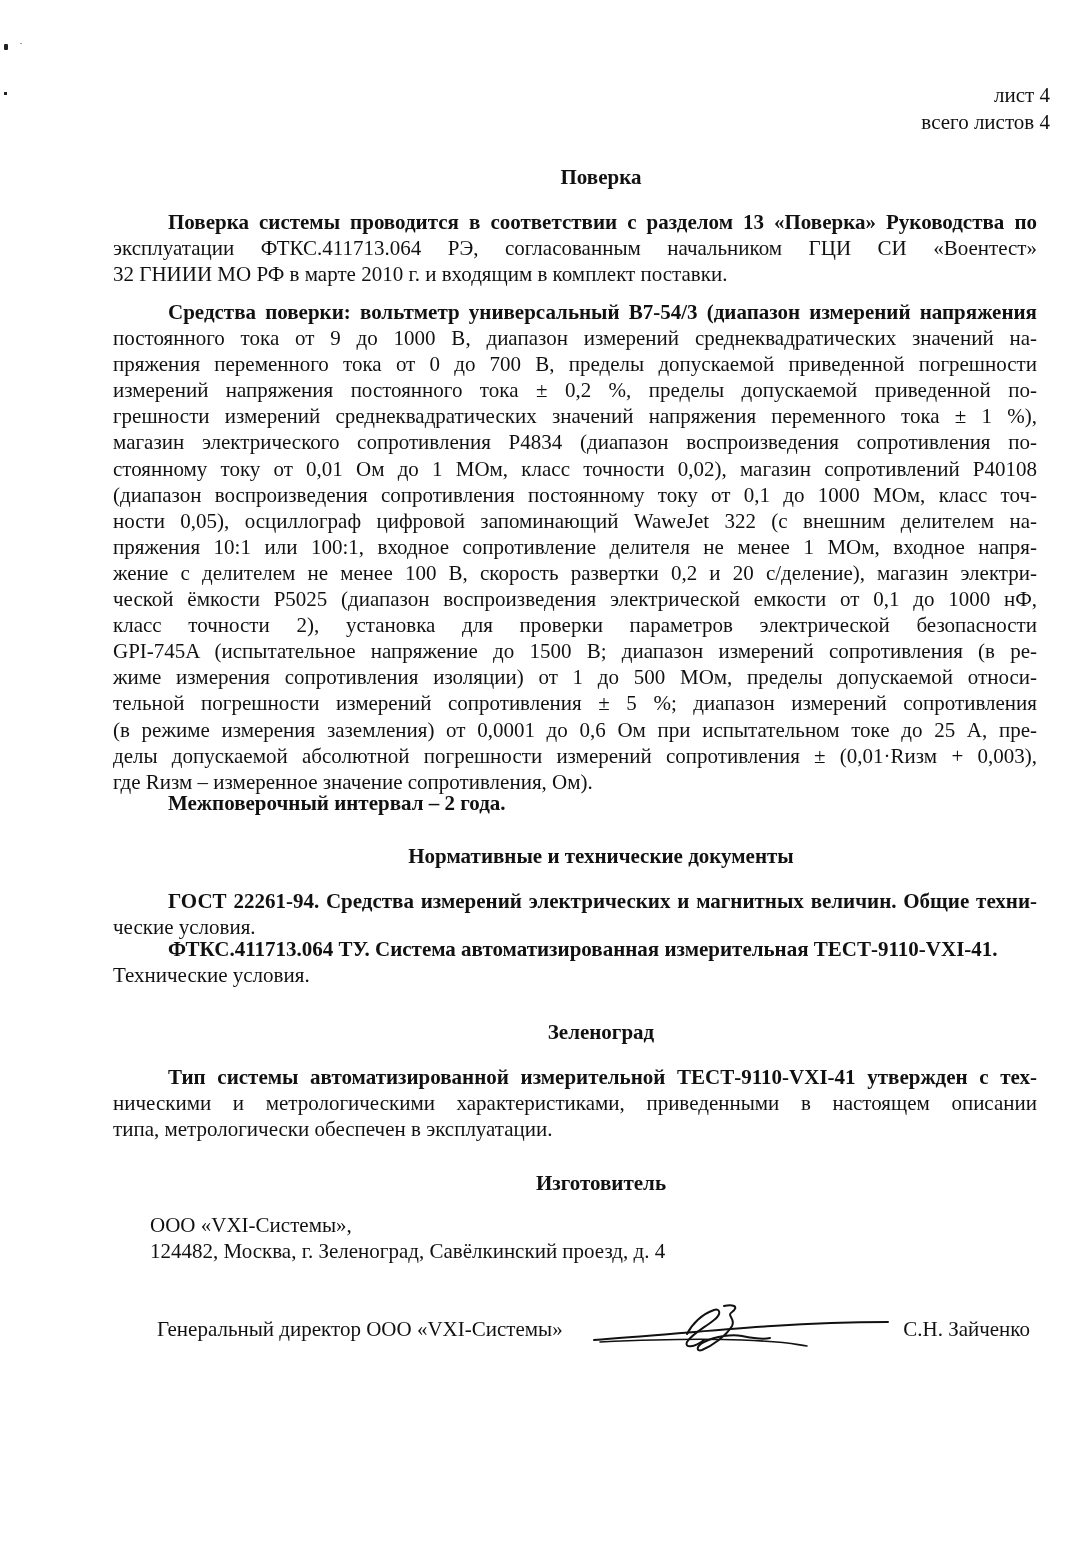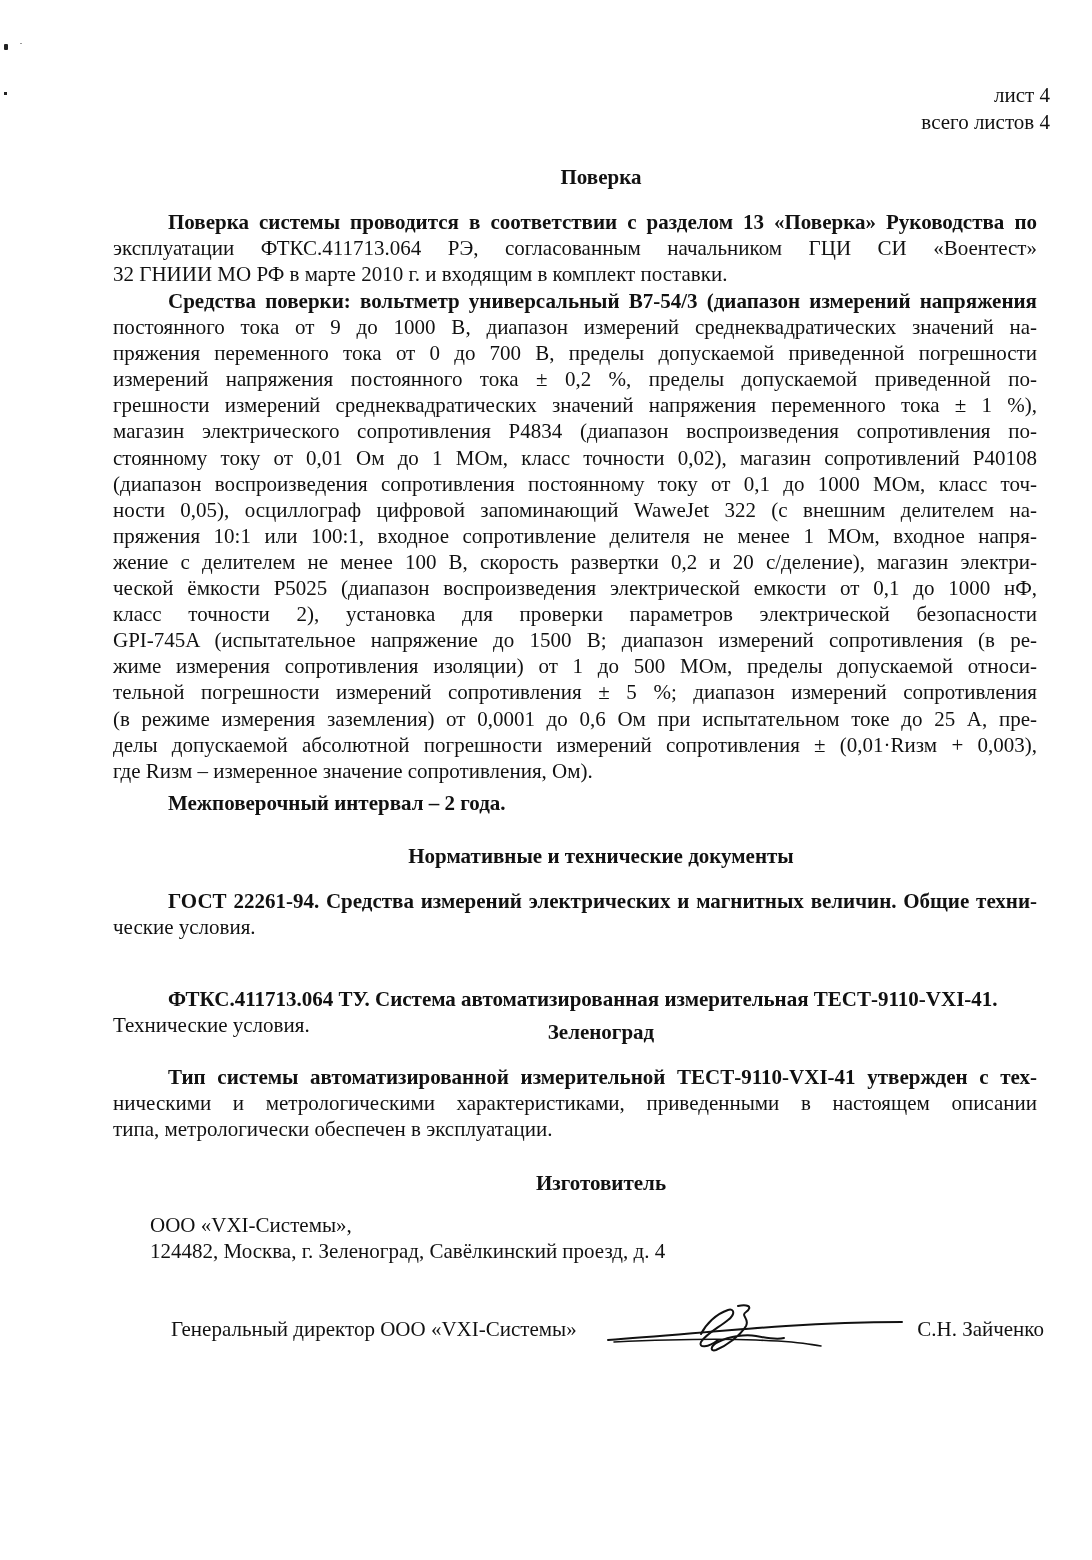--- a/index.html
+++ b/index.html
@@ -70,21 +70,21 @@
 
     .addr {
       position: absolute;
       left: 150px;
       font-size: 21px;
     }
     .addr .line { text-align: center; text-align-last: left; }
 
     .signature-row {
       position: absolute;
-      left: 168px;
+      left: 154px;
       top: 1296px;
       width: 880px;
       height: 40px;
       font-size: 21px;
     }
     .sig-title {
       position: absolute;
       left: 3px;
       top: 0;
       line-height: 26px;
@@ -118,21 +118,21 @@
   </div>
 
   <div class="heading" style="top:144px;">Поверка</div>
 
   <div class="para" style="top:189px;">
     <span class="line indent">Поверка системы проводится в соответствии с разделом 13 «Поверка» Руководства по</span>
     <span class="line">эксплуатации ФТКС.411713.064 РЭ, согласованным начальником ГЦИ СИ «Воентест»</span>
     <span class="line last">32 ГНИИИ МО РФ в марте 2010 г. и входящим в комплект поставки.</span>
   </div>
 
-  <div class="para" style="top:268px;">
+  <div class="para" style="top:279px;">
     <span class="line indent">Средства поверки: вольтметр универсальный В7-54/3 (диапазон измерений напряжения</span>
     <span class="line">постоянного тока от 9 до 1000 В, диапазон измерений среднеквадратических значений на-</span>
     <span class="line">пряжения переменного тока от 0 до 700 В, пределы допускаемой приведенной погрешности</span>
     <span class="line">измерений напряжения постоянного тока ± 0,2 %, пределы допускаемой приведенной по-</span>
     <span class="line">грешности измерений среднеквадратических значений напряжения переменного тока ± 1 %),</span>
     <span class="line">магазин электрического сопротивления Р4834 (диапазон воспроизведения сопротивления по-</span>
     <span class="line">стоянному току от 0,01 Ом до 1 МОм, класс точности 0,02), магазин сопротивлений Р40108</span>
     <span class="line">(диапазон воспроизведения сопротивления постоянному току от 0,1 до 1000 МОм, класс точ-</span>
     <span class="line">ности 0,05), осциллограф цифровой запоминающий WaweJet 322 (с внешним делителем на-</span>
     <span class="line">пряжения 10:1 или 100:1, входное сопротивление делителя не менее 1 МОм, входное напря-</span>
@@ -151,21 +151,21 @@
     <span class="line indent last">Межповерочный интервал – 2 года.</span>
   </div>
 
   <div class="heading" style="top:823px;">Нормативные и технические документы</div>
 
   <div class="para" style="top:868px;">
     <span class="line indent">ГОСТ 22261-94. Средства измерений электрических и магнитных величин. Общие техни-</span>
     <span class="line last">ческие условия.</span>
   </div>
 
-  <div class="para" style="top:966px;">
+  <div class="para" style="top:916px;">
     <span class="line indent last">ФТКС.411713.064 ТУ. Система автоматизированная измерительная ТЕСТ-9110-VXI-41.</span>
     <span class="line last">Технические условия.</span>
   </div>
 
   <div class="heading" style="top:999px;">Зеленоград</div>
 
   <div class="para" style="top:1044px;">
     <span class="line indent">Тип системы автоматизированной измерительной ТЕСТ-9110-VXI-41 утвержден с тех-</span>
     <span class="line">ническими и метрологическими характеристиками, приведенными в настоящем описании</span>
     <span class="line last">типа, метрологически обеспечен в эксплуатации.</span>

